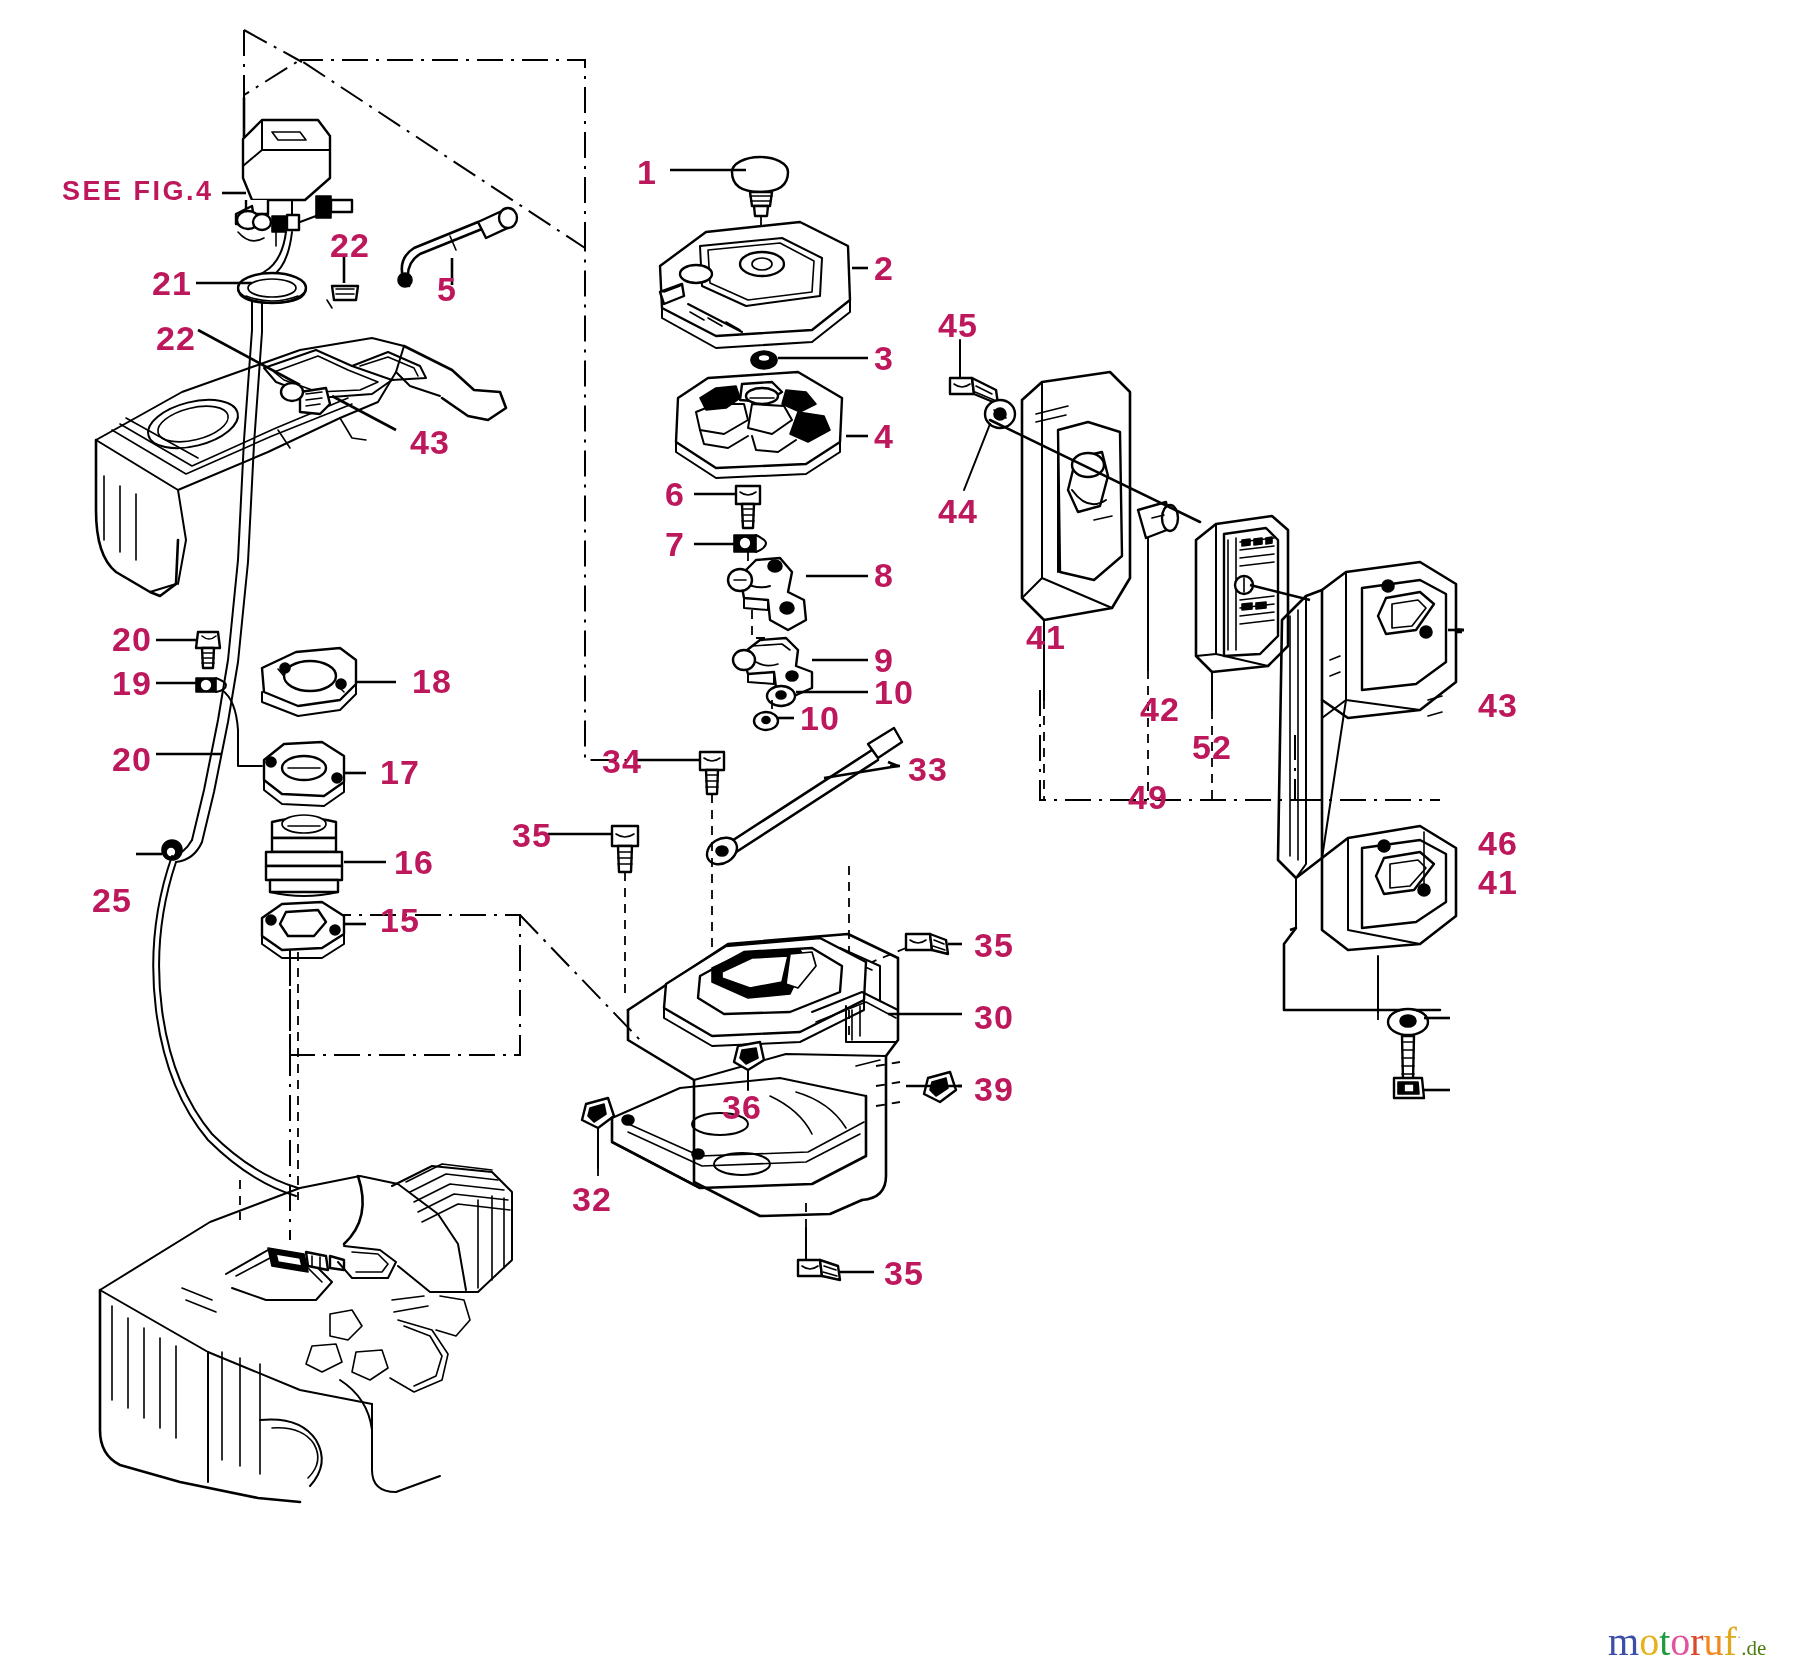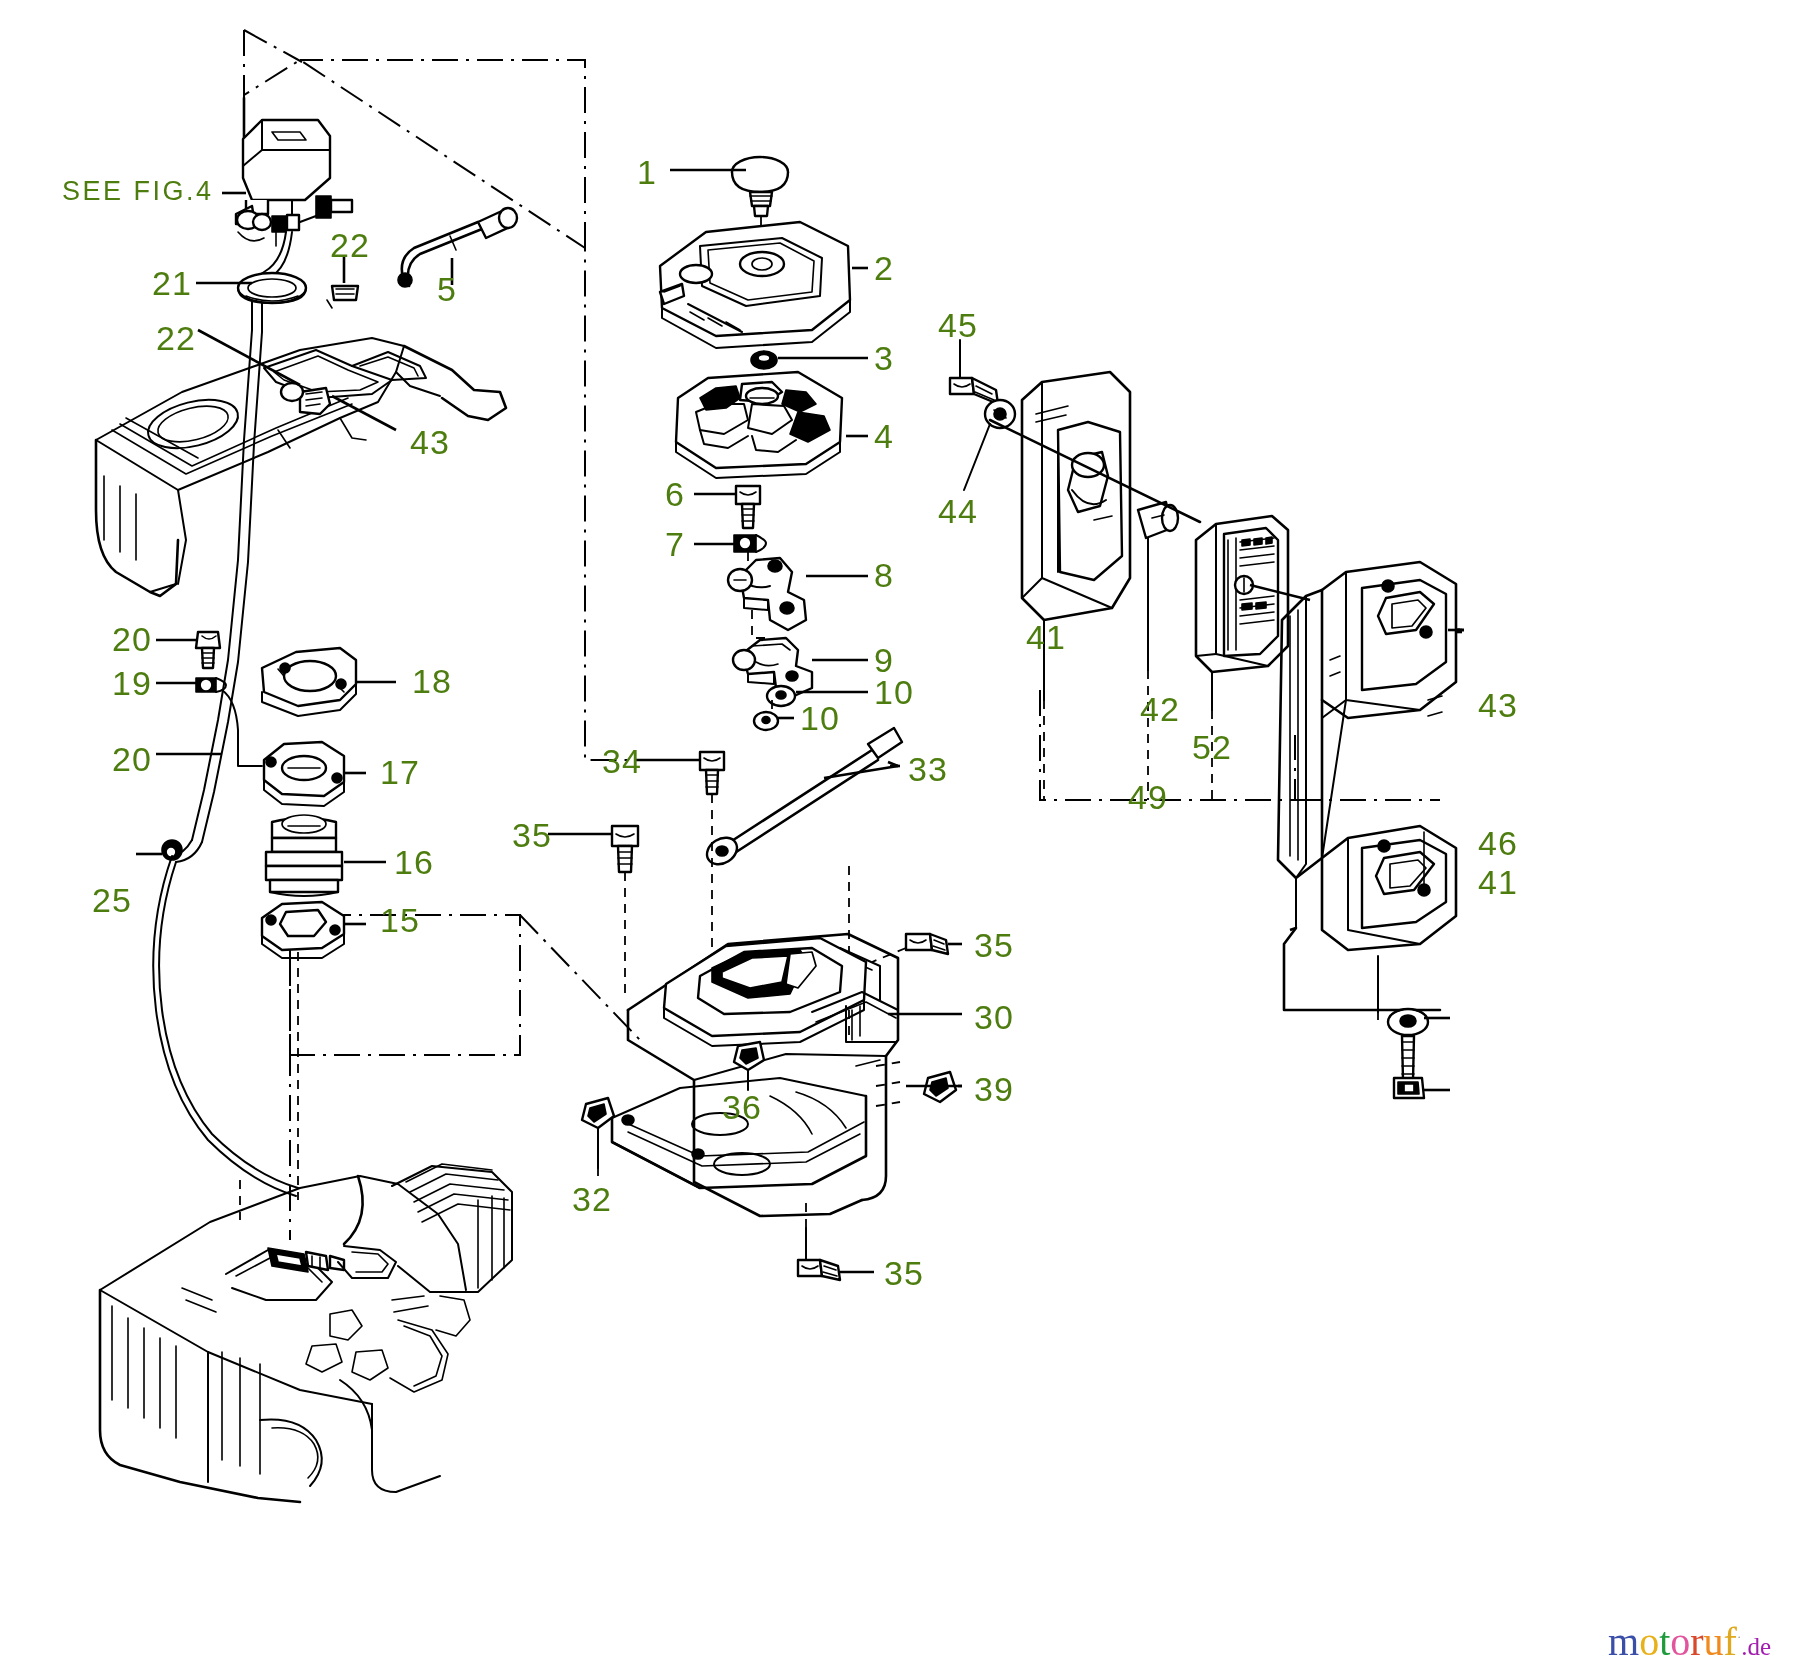--- a/index.html
+++ b/index.html
@@ -2,26 +2,26 @@
 <html><head>
 <meta charset="utf-8">
 <title>Parts Diagram</title>
 <style>
   html,body{margin:0;padding:0;background:#ffffff;}
   body{width:1800px;height:1676px;position:relative;overflow:hidden;
        font-family:"Liberation Sans","DejaVu Sans",sans-serif;}
   #stage{position:absolute;left:0;top:0;width:1800px;height:1676px;background:#fff;}
   svg#art{position:absolute;left:0;top:0;width:1800px;height:1676px;}
   .lbl{position:absolute;font-family:"Liberation Sans","DejaVu Sans",sans-serif;
-       font-weight:400;color:#4d7c0f;white-space:nowrap;line-height:1;}
+       font-weight:700;color:#be185d;white-space:nowrap;line-height:1;}
   .num{font-size:34px;letter-spacing:1px;}
   .seefig{font-size:27px;letter-spacing:2.5px;}
   #wm{position:absolute;left:1608px;top:1622px;font-family:"Liberation Serif","DejaVu Serif",serif;
       font-size:40px;font-weight:400;line-height:1;white-space:nowrap;}
-  #wm .d{font-size:25px;color:#a21caf;}
+  #wm .d{font-size:21px;color:#4d7c0f;}
   #wm sup{font-size:13px;color:#999;vertical-align:super;}
 </style>
 </head>
 <body>
 
 <div id="stage">
 
 <svg id="art" viewBox="0 0 1800 1676" xmlns="http://www.w3.org/2000/svg">
   <defs>
     <style>

